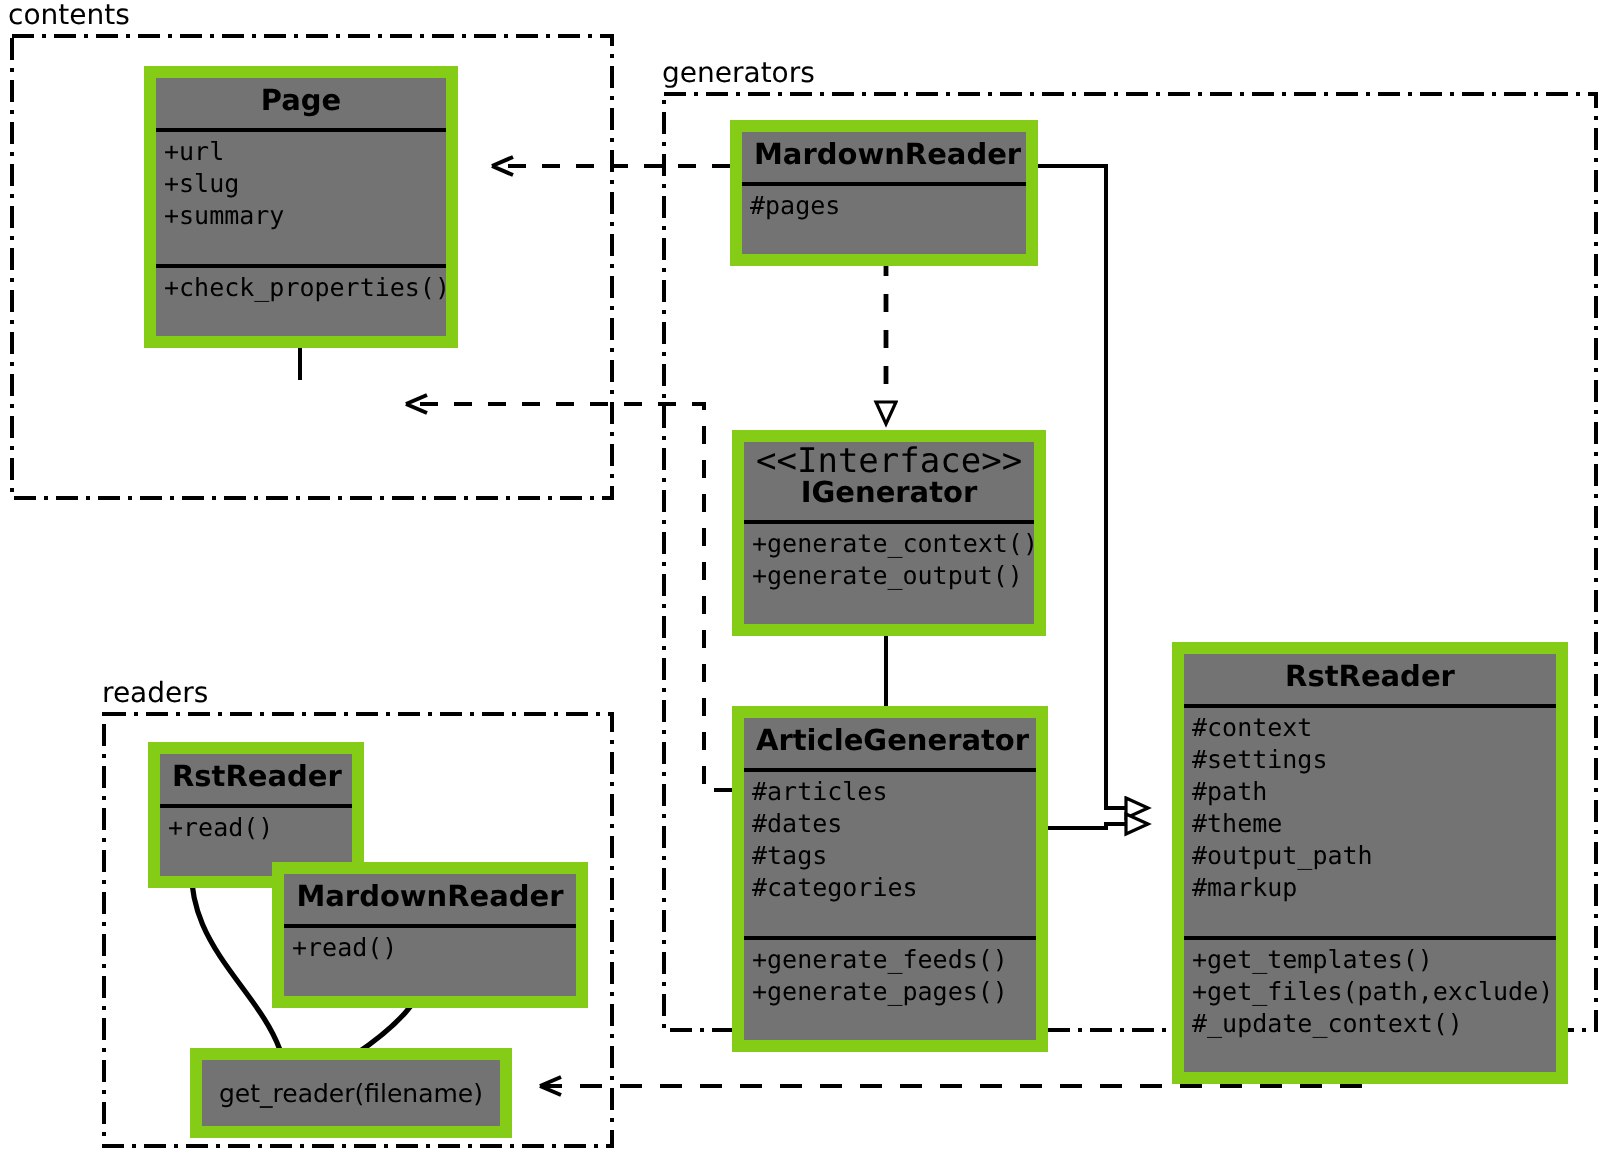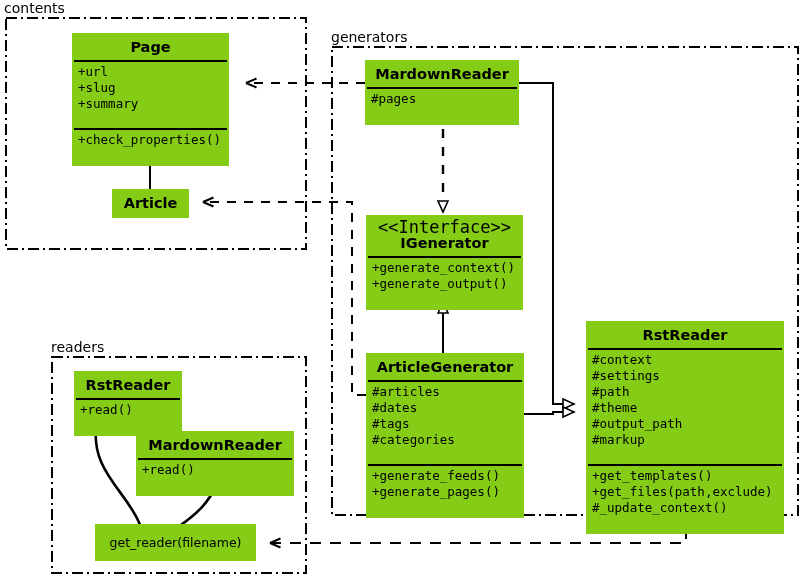--- a/index.html
+++ b/index.html
@@ -3,21 +3,21 @@
 <meta charset="utf-8">
 <style>
   html,body{margin:0;padding:0;background:#ffffff;}
   body{width:803px;height:579px;font-family:"DejaVu Sans",sans-serif;}
   #stage{position:relative;width:803px;height:579px;overflow:hidden;background:#fff;}
   svg.layer{position:absolute;left:0;top:0;width:803px;height:579px;pointer-events:none;}
 
   .pkg-label{position:absolute;font-family:"DejaVu Sans",sans-serif;font-size:14px;color:#000;
              letter-spacing:0px;white-space:nowrap;}
 
-  .umlbox{position:absolute;border:2px solid #84cc16;background:#84cc16;box-sizing:border-box;}
+  .umlbox{position:absolute;border:6px solid #84cc16;background:#737373;box-sizing:border-box;}
   .umlbox .sect{box-sizing:border-box;}
   .umlbox .sect + .sect{border-top:2px solid #000;}
   .cls-name{font-family:"DejaVu Sans",sans-serif;font-weight:bold;font-size:14.5px;
             text-align:center;padding:4px 6px 5px 6px;line-height:16px;color:#000;}
   .cls-stereo{font-family:"DejaVu Sans Mono","DejaVu Sans",monospace;font-size:17px;
               text-align:center;padding:3px 6px 0 6px;line-height:15px;color:#000;font-weight:normal;}
   .cls-stereo + .cls-name{padding-top:0;}
   .members{font-family:"DejaVu Sans Mono",monospace;font-size:12.5px;line-height:16px;
            padding:2px 3px 16px 4px;color:#000;}
   .members div{white-space:nowrap;}
@@ -80,25 +80,20 @@
     <div class="sect members">
       <div>+url</div>
       <div>+slug</div>
       <div>+summary</div>
     </div>
     <div class="sect members">
       <div>+check_properties()</div>
     </div>
   </div>
 
-  <div class="umlbox" style="left:112px;top:189px;width:77px;">
-    <div class="sect">
-      <div class="cls-name">Article</div>
-    </div>
-  </div>
 
   <div class="umlbox" style="left:365px;top:60px;width:154px;">
     <div class="sect">
       <div class="cls-name">MardownReader</div>
     </div>
     <div class="sect members">
       <div>#pages</div>
     </div>
   </div>
 

